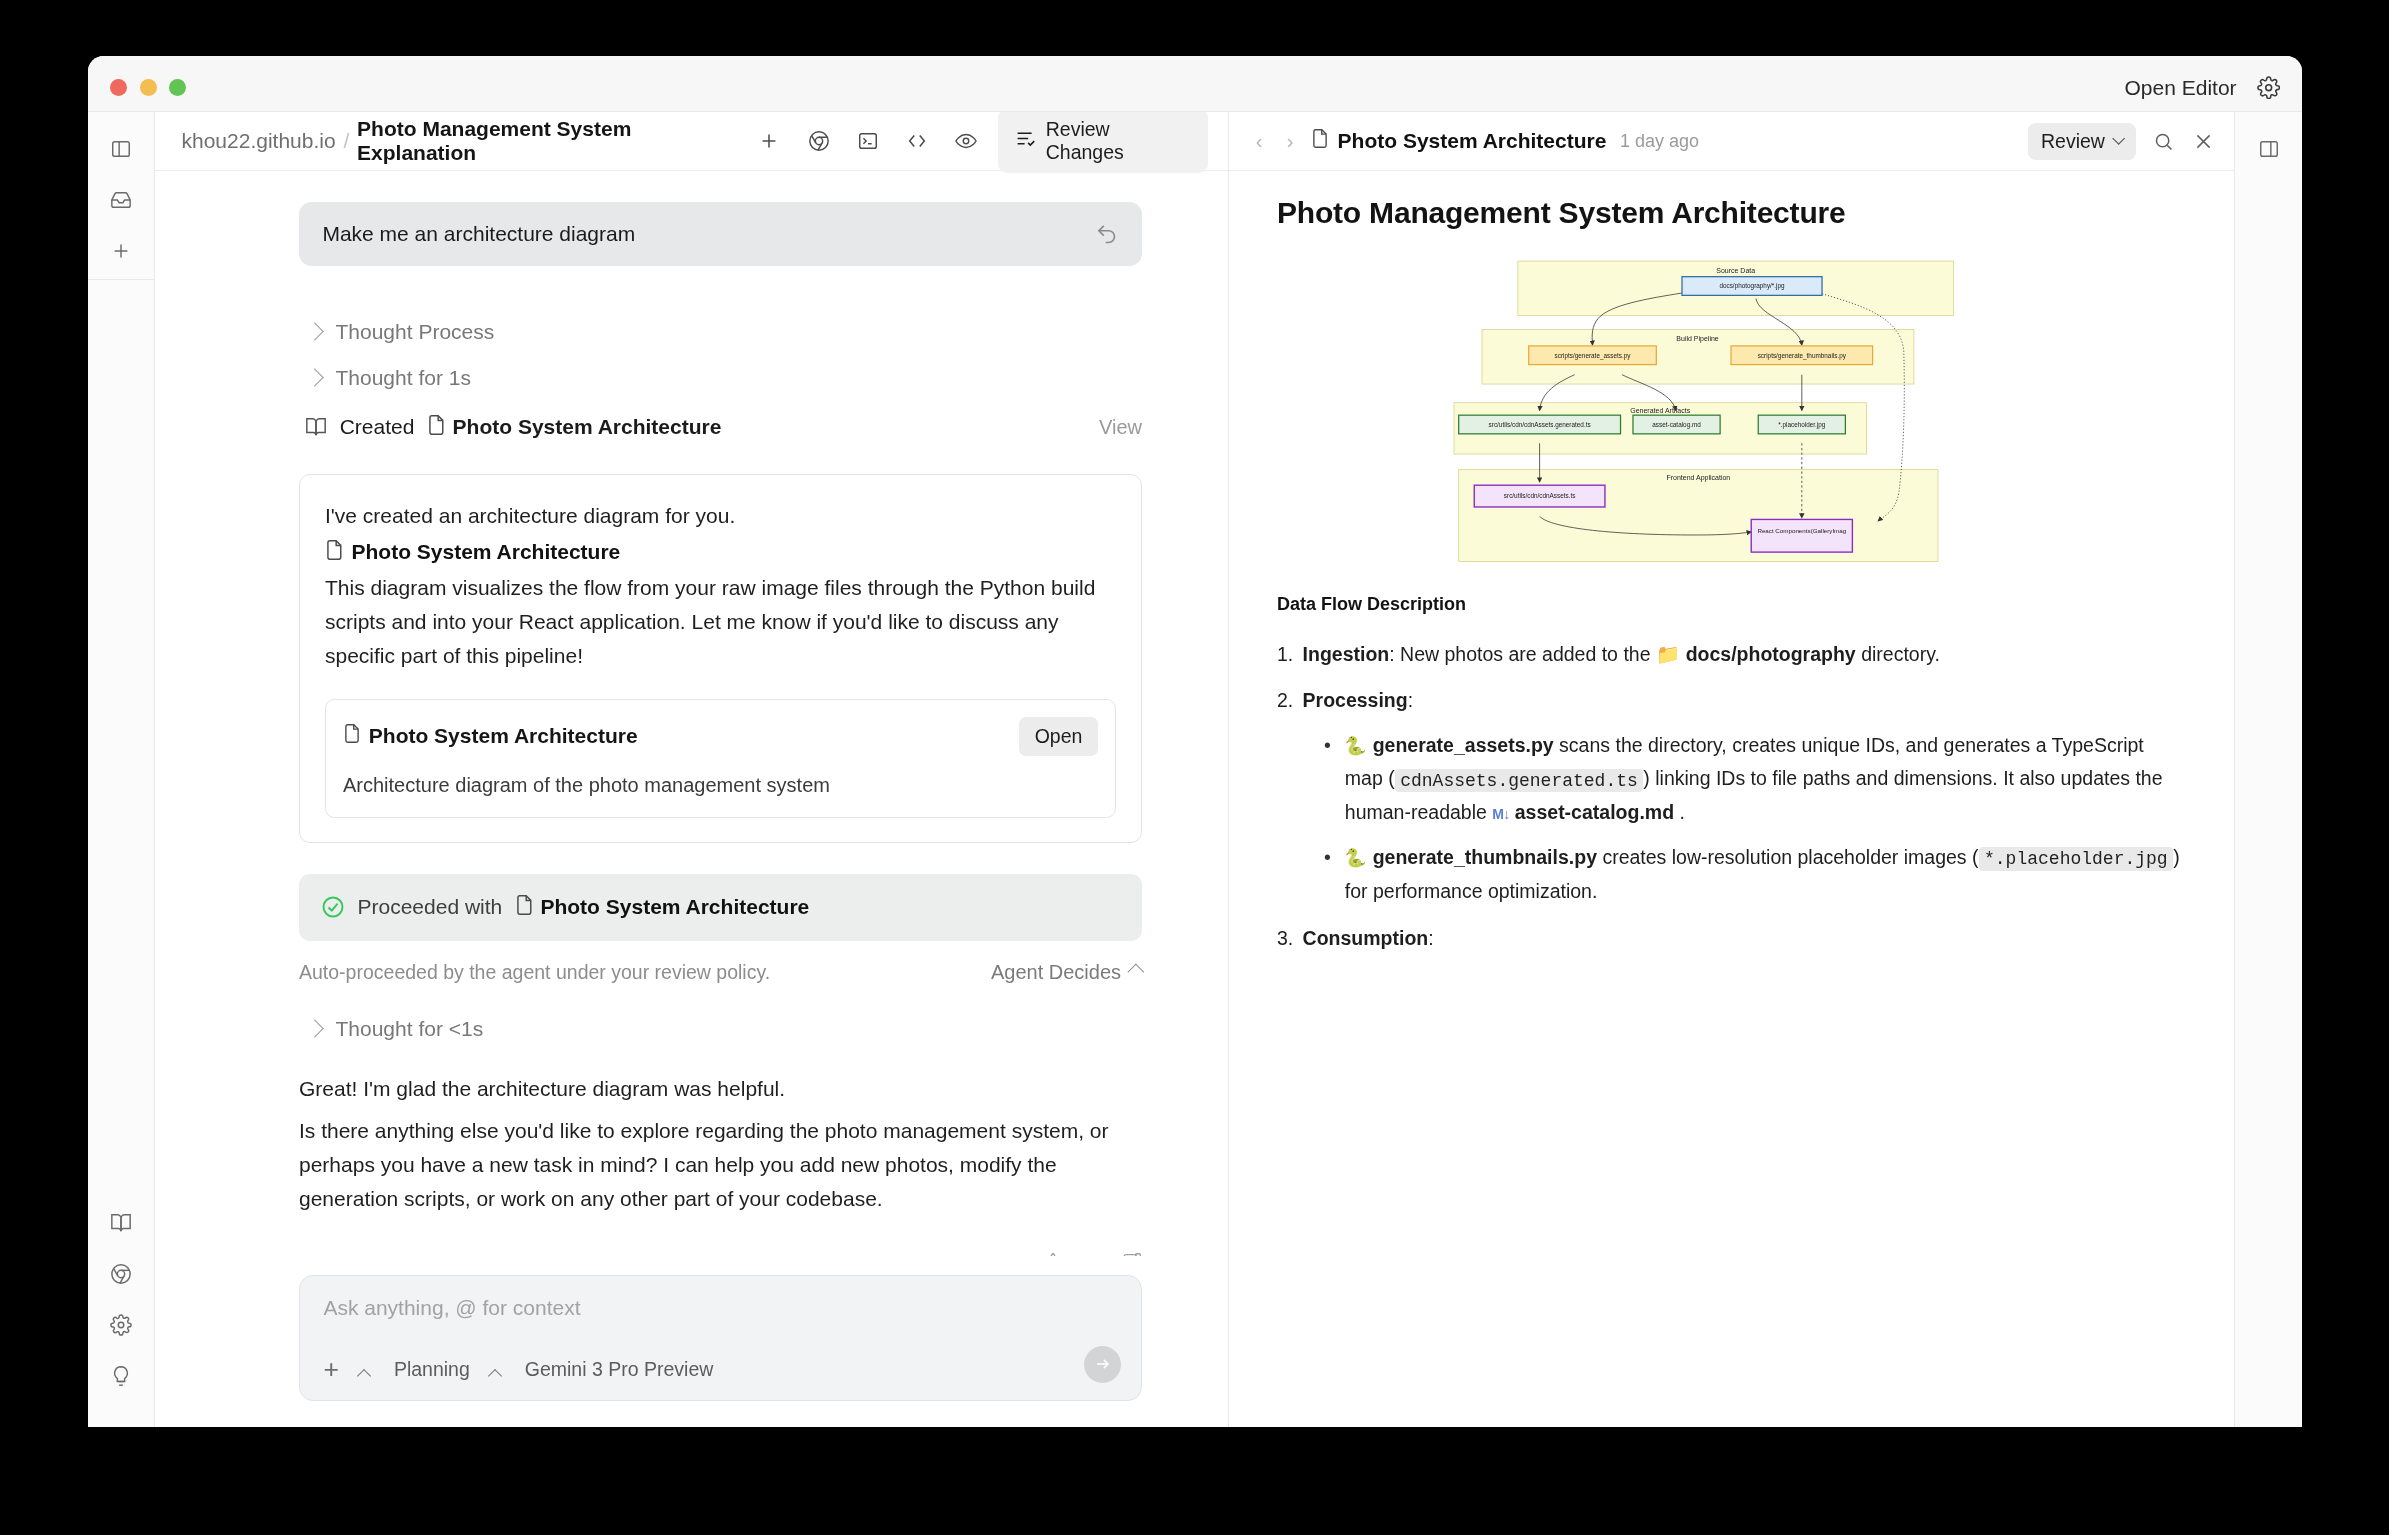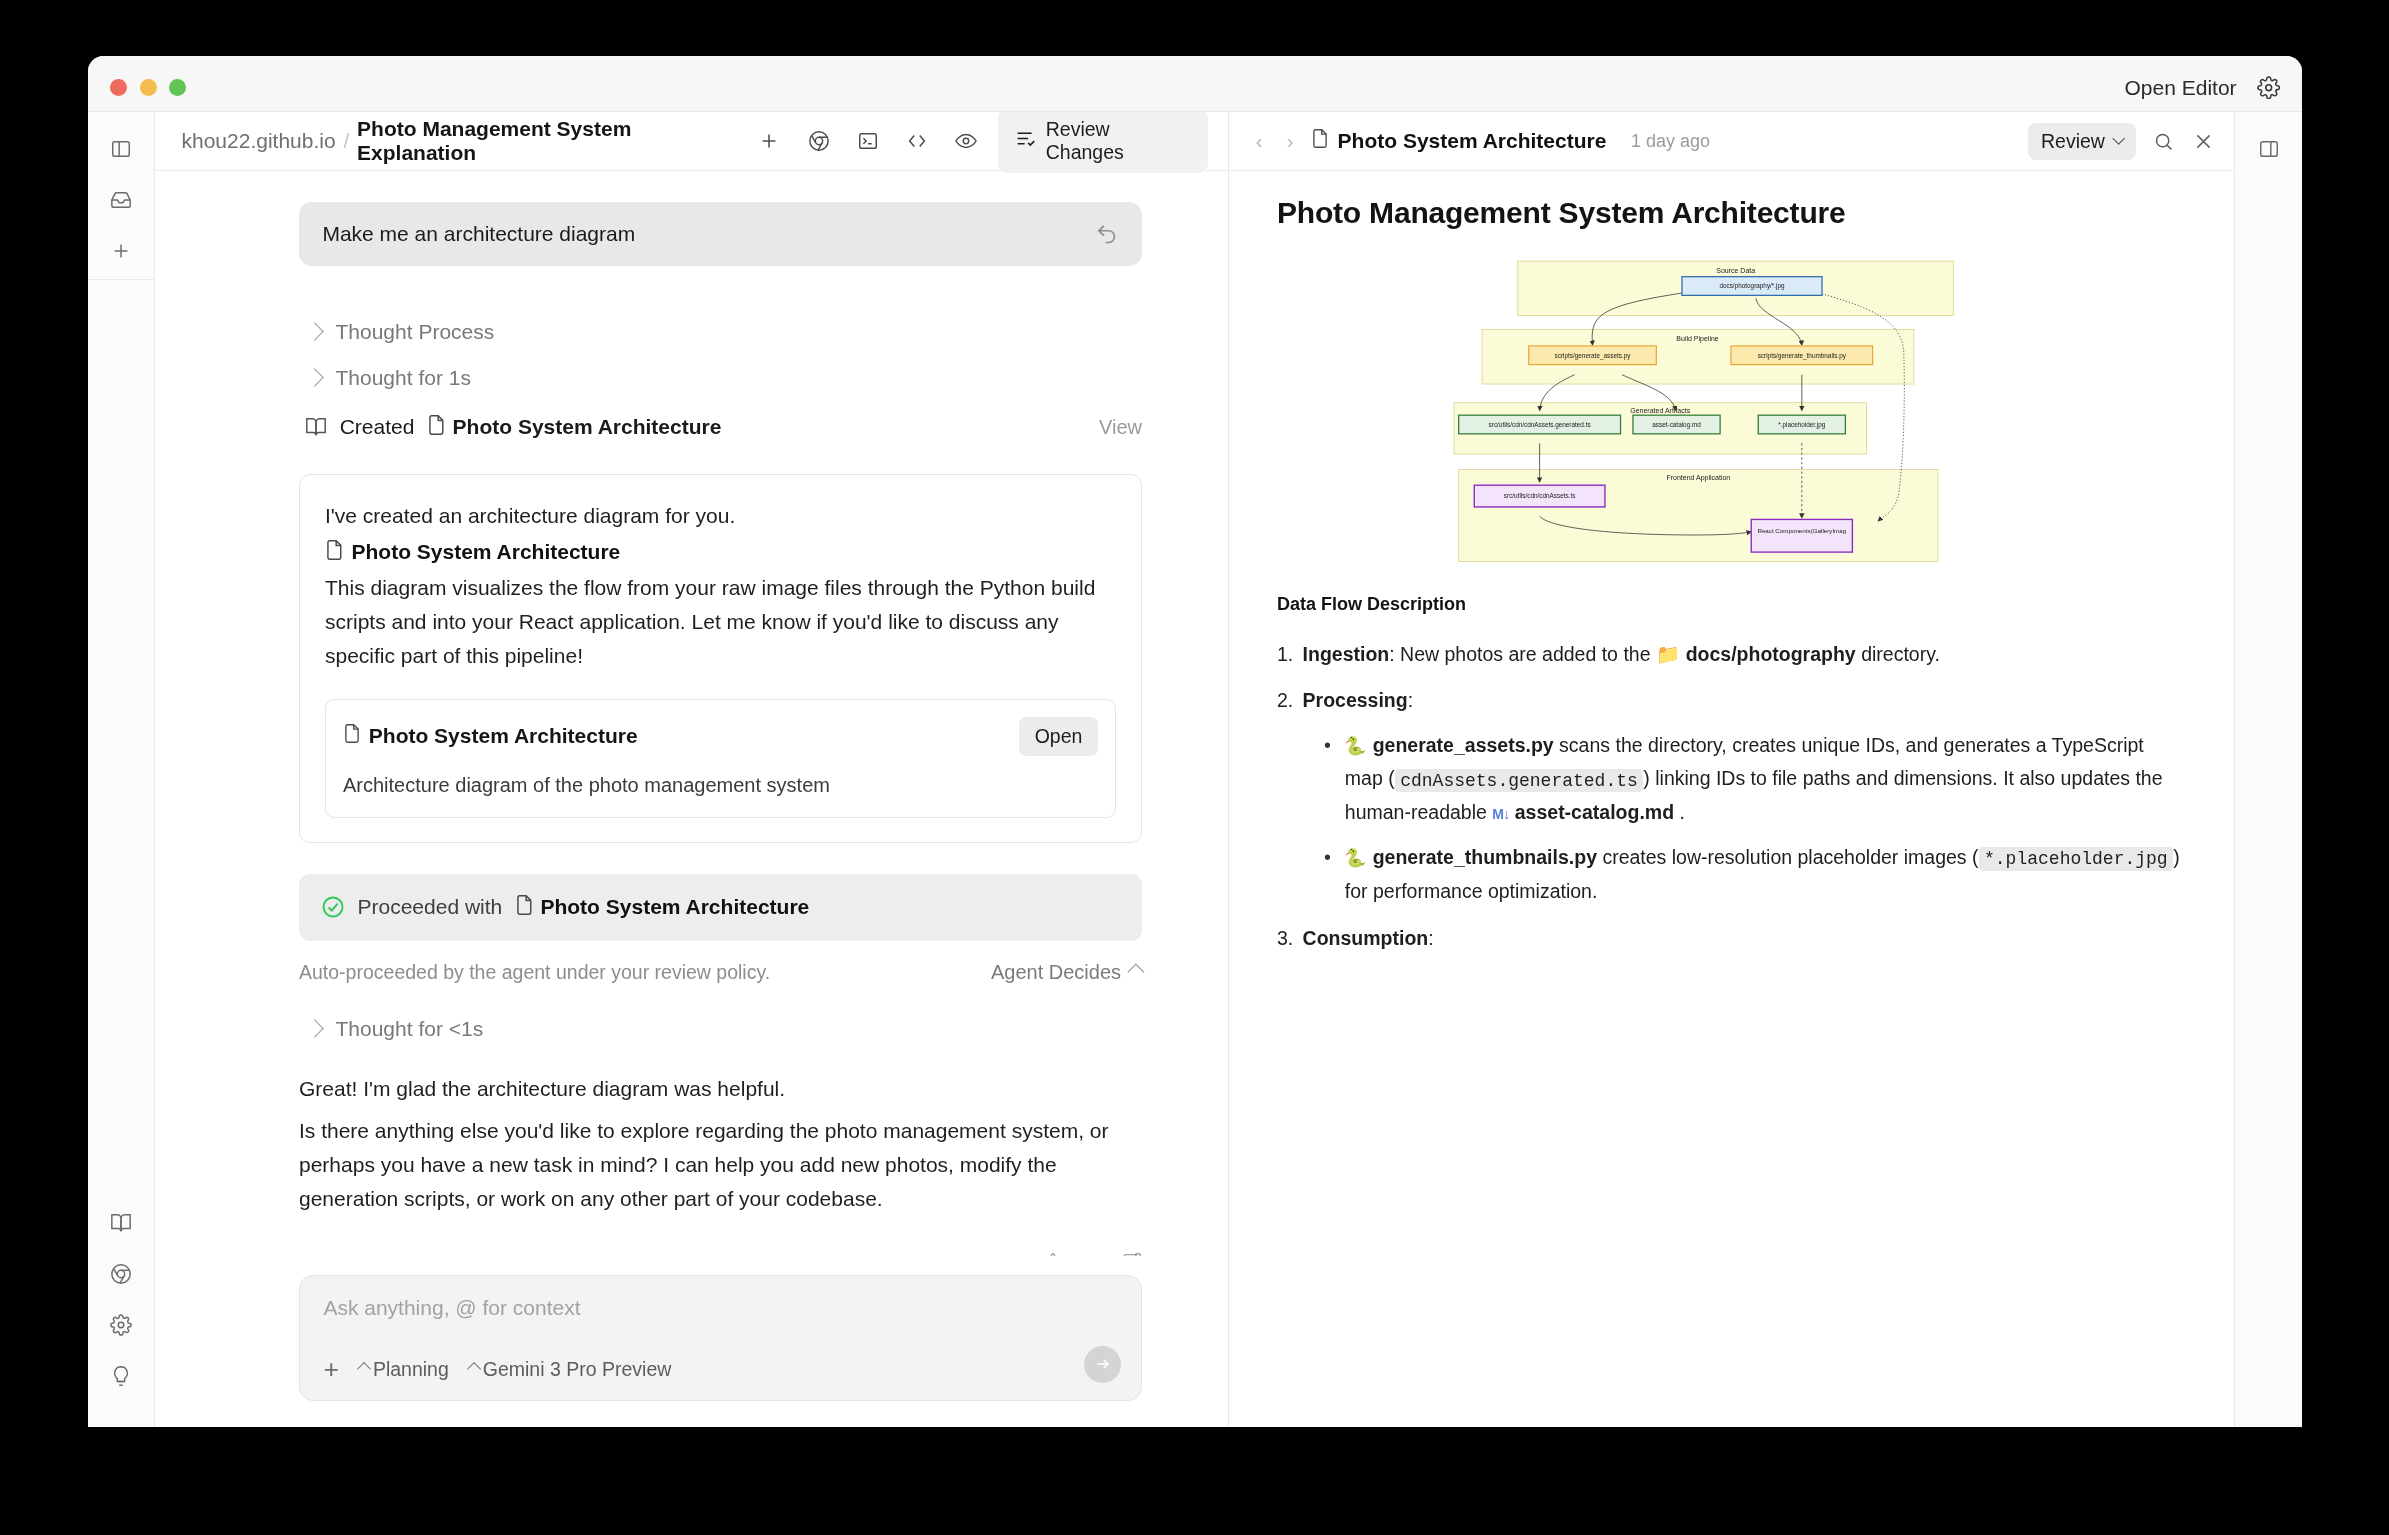--- a/index.html
+++ b/index.html
@@ -170,21 +170,21 @@
 
   
   .composer-wrap { padding: 18.7px 86px 26.5px 144px; }
   .composer {
     background: #f2f3f4; border: 0.8px solid #e2e3e4; border-radius: 14px;
     padding: 20px 23.4px 17px; position: relative;
   }
   .composer-ph { font-size: 21px; color: #a2a2a2; }
   .composer-foot { display: flex; align-items: center; gap: 20px; margin-top: 36px; }
   .cf-plus { font-size: 26.5px; color: #6d6d6d; line-height: 1; }
-  .cf-item { display: flex; align-items: center; gap: 4px; font-size: 19.5px; color: #5c5c5c; }
+  .cf-item { display: flex; align-items: flex-end; gap: 25px; font-size: 19.5px; color: #5c5c5c; }
   .cf-caret { width: 10px; height: 10px; border-left: 1.9px solid #7a7a7a; border-top: 1.9px solid #7a7a7a; transform: rotate(45deg); display: inline-block; }
   .send-btn {
     position: absolute; right: 20px; bottom: 17px;
     width: 37px; height: 37px; border-radius: 50%;
     background: #d3d4d6; display: flex; align-items: center; justify-content: center;
   }
   .send-btn svg { width: 20px; height: 20px; color: #fafafa; }
 
   
   .docpanel {
@@ -195,21 +195,21 @@
   }
   .doc-head {
     height: 59px; flex: 0 0 59px;
     display: flex; align-items: center; gap: 11px;
     padding: 0 17px 0 20px;
     border-bottom: 0.8px solid #ececec;
   }
   .nav-arrow { color: #b4b4b4; font-size: 20px; width: 20px; text-align: center; }
   .doc-title { display: flex; align-items: center; gap: 8.6px; font-size: 21px; color: #111; font-weight: 600; }
   .doc-title svg { width: 18px; height: 21px; color: #4d4d4d; }
-  .doc-age { font-size: 18px; color: #9b9b9b; margin-left: 16px; font-weight: 400; }
+  .doc-age { font-size: 18px; color: #9b9b9b; margin-left: 5px; font-weight: 400; }
   .doc-head-right { margin-left: auto; display: flex; align-items: center; gap: 14px; padding-left: 32px; }
   .review-pill {
     background: #ececec; border-radius: 7.8px; padding: 7px 13.2px;
     font-size: 19.5px; color: #1d1d1d; display: flex; align-items: center; gap: 8.6px;
   }
   .caret-dn { width: 9.3px; height: 9.3px; border-right: 1.9px solid #4a4a4a; border-bottom: 1.9px solid #4a4a4a; transform: rotate(45deg); display: inline-block; margin-bottom: 3.9px; }
   .dh-ico { width: 26.5px; height: 26.5px; color: #5e5e5e; display: flex; align-items: center; justify-content: center; }
   .dh-ico svg { width: 21px; height: 21px; }
 
   .doc-body { flex: 1; overflow: hidden; padding: 25px 47px 0 48px; }

